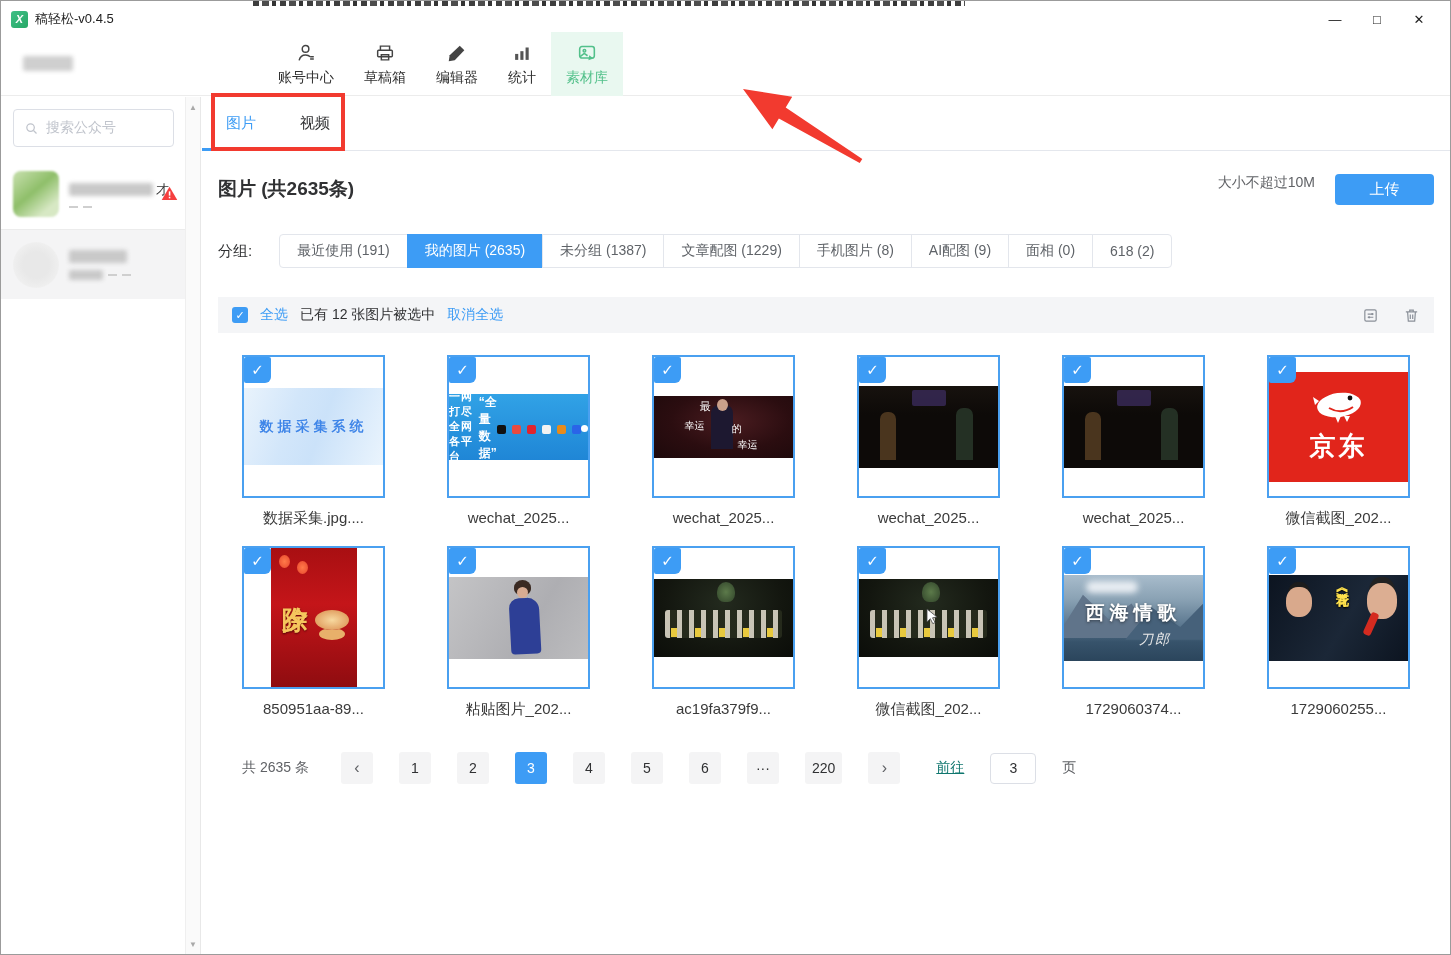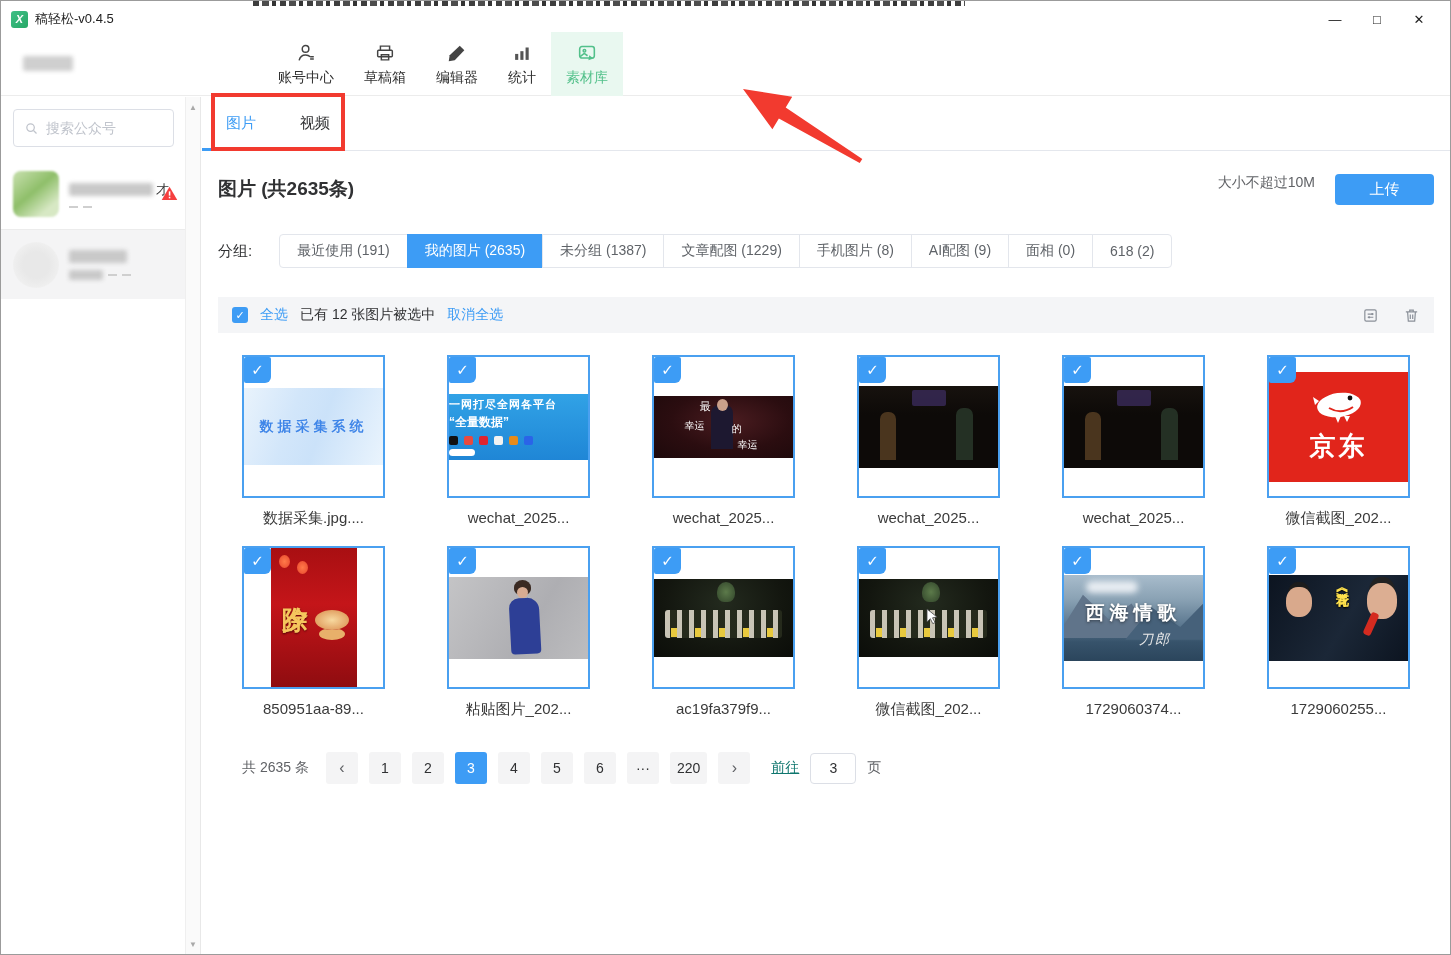--- a/index.html
+++ b/index.html
@@ -35,21 +35,21 @@
   .btn-blue{ background:#4da3f5; }
   .btn-green{ background:#52c41a; }
   .power-btn{ width:31px; height:31px; border-radius:50%; background:#f56c6c; display:flex; align-items:center; justify-content:center; }
   
   .sidebar{ position:absolute; top:96px; left:0; width:200px; bottom:0; background:#fff; border-right:1px solid #e8e8e8; }
   .sidebar-scrollbar{ position:absolute; right:0; top:0; bottom:0; width:15px; background:#fafafa; border-left:1px solid #efefef; }
   .scroll-arrow{ position:absolute; left:0; width:14px; height:14px; color:#a9a9a9; font-size:8px; display:flex; align-items:center; justify-content:center; }
   .scroll-arrow.up{ top:3px; } .scroll-arrow.down{ bottom:3px; }
   .search-box{ margin:12px 26px 12px 12px; height:38px; border:1px solid #dcdfe6; border-radius:4px; display:flex; align-items:center; padding:0 10px; gap:7px; background:#fff; }
   .search-box svg{ width:15px; height:15px; stroke:#c0c4cc; flex:0 0 auto; }
-  .search-box input{ border:none; outline:none; width:100%; font-size:14px; color:#333; font-family:Liberation Sans, sans-serif; }
+  .search-box input{ border:none; outline:none; width:100%; font-size:14px; color:#333; font-family:Liberation Mono, monospace; }
   .search-box input::placeholder{ color:#c0c4cc; }
   .account-item{ position:relative; height:70px; padding:11px 30px 11px 12px; display:flex; gap:10px; align-items:center; width:185px; }
   .account-item.second{ background:#f4f4f5; border-top:1px solid #ececec; }
   .avatar1{ width:46px; height:46px; border-radius:8px; background:linear-gradient(140deg,#bcd9a0 10%,#8fbf6a 45%,#d7e8c4 80%); filter:blur(1px); flex:0 0 auto; }
   .avatar2{ width:46px; height:46px; border-radius:50%; background:radial-gradient(#e8e8e8 40%,#f6f6f6); flex:0 0 auto; filter:blur(.5px); }
   .acc-lines{ display:flex; flex-direction:column; gap:7px; width:100%; }
   .blur-block{ height:13px; background:#c9c9c9; border-radius:2px; filter:blur(2px); }
   .name-row{ display:flex; align-items:center; gap:3px; font-size:13px; color:#333; }
   .dash-row{ display:flex; gap:5px; }
   .dash{ width:9px; height:2px; background:#cfcfcf; }
@@ -81,21 +81,21 @@
   
   .grid{ margin:22px 24px 0; display:grid; grid-template-columns:repeat(6,143px); justify-content:space-between; row-gap:18px; }
   .cell{ display:flex; flex-direction:column; align-items:center; }
   .frame{ position:relative; width:143px; height:143px; border:2px solid #4aa0f0; background:#fff; display:flex; align-items:center; justify-content:center; overflow:hidden; cursor:pointer; }
   .cb{ position:absolute; top:0; left:0; width:27px; height:26px; background:#3d9cf5; border-radius:2px 2px 6px 2px; display:flex; align-items:center; justify-content:center; color:#fff; font-size:15px; z-index:3; cursor:pointer; }
   .caption{ margin-top:11px; font-size:15px; color:#3a3a3a; white-space:nowrap; text-align:center; }
   .strip{ width:139px; position:relative; overflow:hidden; }
   
   .t-data{ height:77px; background:linear-gradient(110deg,#e9f3fc 0%,#d2e6fa 35%,#cbe2f9 55%,#eaf4fd 100%); display:flex; align-items:center; justify-content:center; }
   .t-data span{ color:#3f86e8; font-weight:bold; font-size:14px; letter-spacing:4px; text-shadow:0 0 1px #fff; }
-  .t-platform{ height:66px; background:linear-gradient(180deg,#31a2e6,#1f86d6); display:flex; flex-direction:column; justify-content:center; color:#fff; }
+  .t-platform{ height:66px; background:linear-gradient(180deg,#31a2e6,#1f86d6); display:flex; flex-direction:row; align-items:center; justify-content:center; color:#fff; }
   .t-platform .l1{ font-size:11px; font-weight:bold; letter-spacing:1px; }
   .t-platform .l2{ font-size:12px; font-weight:bold; margin-top:2px; }
   .t-platform .icons{ display:flex; gap:6px; margin-top:5px; }
   .t-platform .icons i{ width:9px; height:9px; border-radius:2px; display:block; }
   .t-platform .pill{ width:26px; height:7px; background:#fff; border-radius:4px; margin-top:4px; }
   .t-singer{ height:62px; background:radial-gradient(ellipse at 55% 40%,#4a1c20 0%,#2b0d10 55%,#1d090b 100%); position:relative; color:#fff; }
   .t-singer .fig{ position:absolute; left:41%; top:16%; width:22px; height:44px; background:#1d1830; border-radius:8px 8px 0 0; }
   .t-singer .head{ position:absolute; left:45%; top:5%; width:11px; height:12px; background:#caa08a; border-radius:50%; }
   .t-singer .w1{ position:absolute; left:33%; top:6%; font-size:11px; }
   .t-singer .w2{ position:absolute; left:22%; top:38%; font-size:10px; }
@@ -127,21 +127,21 @@
   .t-mountain .m2{ position:absolute; right:-8%; top:26%; width:64%; height:50%; background:#46617a; clip-path:polygon(0 100%,30% 25%,62% 70%,88% 15%,100% 100%); }
   .t-mountain .cloud{ position:absolute; left:16%; top:8%; width:52px; height:12px; background:#e8edf2; border-radius:8px; filter:blur(3px); }
   .t-mountain .ti{ position:absolute; left:0; right:0; top:30%; text-align:center; color:#fff; font-size:19px; font-weight:bold; letter-spacing:5px; text-shadow:0 1px 3px rgba(0,0,0,.5); }
   .t-mountain .sub{ position:absolute; left:54%; top:66%; color:#e8e8e8; font-size:14px; letter-spacing:2px;font-style:italic; }
   .t-duet{ height:86px; background:linear-gradient(120deg,#0c1420,#1b2737 55%,#0c1420); position:relative; }
   .t-duet .h1{ position:absolute; left:12%; top:14%; width:26px; height:30px; background:#d9a98c; border-radius:45%; box-shadow:0 -7px 0 -2px #1c1c1c; }
   .t-duet .h2{ position:absolute; right:8%; top:10%; width:30px; height:36px; background:#dcae92; border-radius:45%; box-shadow:0 -8px 0 -2px #222; }
   .t-duet .mic{ position:absolute; right:24%; top:44%; width:8px; height:24px; background:#d42b20; border-radius:3px; transform:rotate(24deg); }
   .t-duet .qh{ position:absolute; left:46%; top:10%; writing-mode:vertical-rl; color:#ffe24d; font-size:13px; font-weight:bold; text-shadow:0 1px 2px #000; }
   
-  .pagination{ margin:33px 24px 0; display:flex; align-items:center; gap:11px; font-size:14px; color:#606266; }
+  .pagination{ margin:33px 24px 0; display:flex; align-items:center; gap:26px; font-size:14px; color:#606266; }
   .pg-total{ margin-right:6px; }
   .pg-btn{ min-width:32px; height:32px; background:#f4f4f5; border-radius:3px; display:flex; align-items:center; justify-content:center; color:#303133; padding:0 7px; cursor:pointer; font-size:14px; }
   .pg-btn.chev{ color:#606266; font-size:16px; }
   .pg-btn.active{ background:#3d9cf5; color:#fff; }
   .goto-label{ margin-left:10px; color:#0f766e;text-decoration:underline; }
   .goto-input{ width:46px; height:31px; border:1px solid #dcdfe6; border-radius:4px; text-align:center; font-size:14px; color:#303133; outline:none; font-family:inherit; }
   
   .anno-rect{ position:absolute; left:210px; top:92px; width:134px; height:58px; border:4px solid #f23a2f; z-index:20; pointer-events:none; }
   .anno-arrow{ position:absolute; left:0; top:0; width:1451px; height:955px; z-index:20; pointer-events:none; }
 </style>

